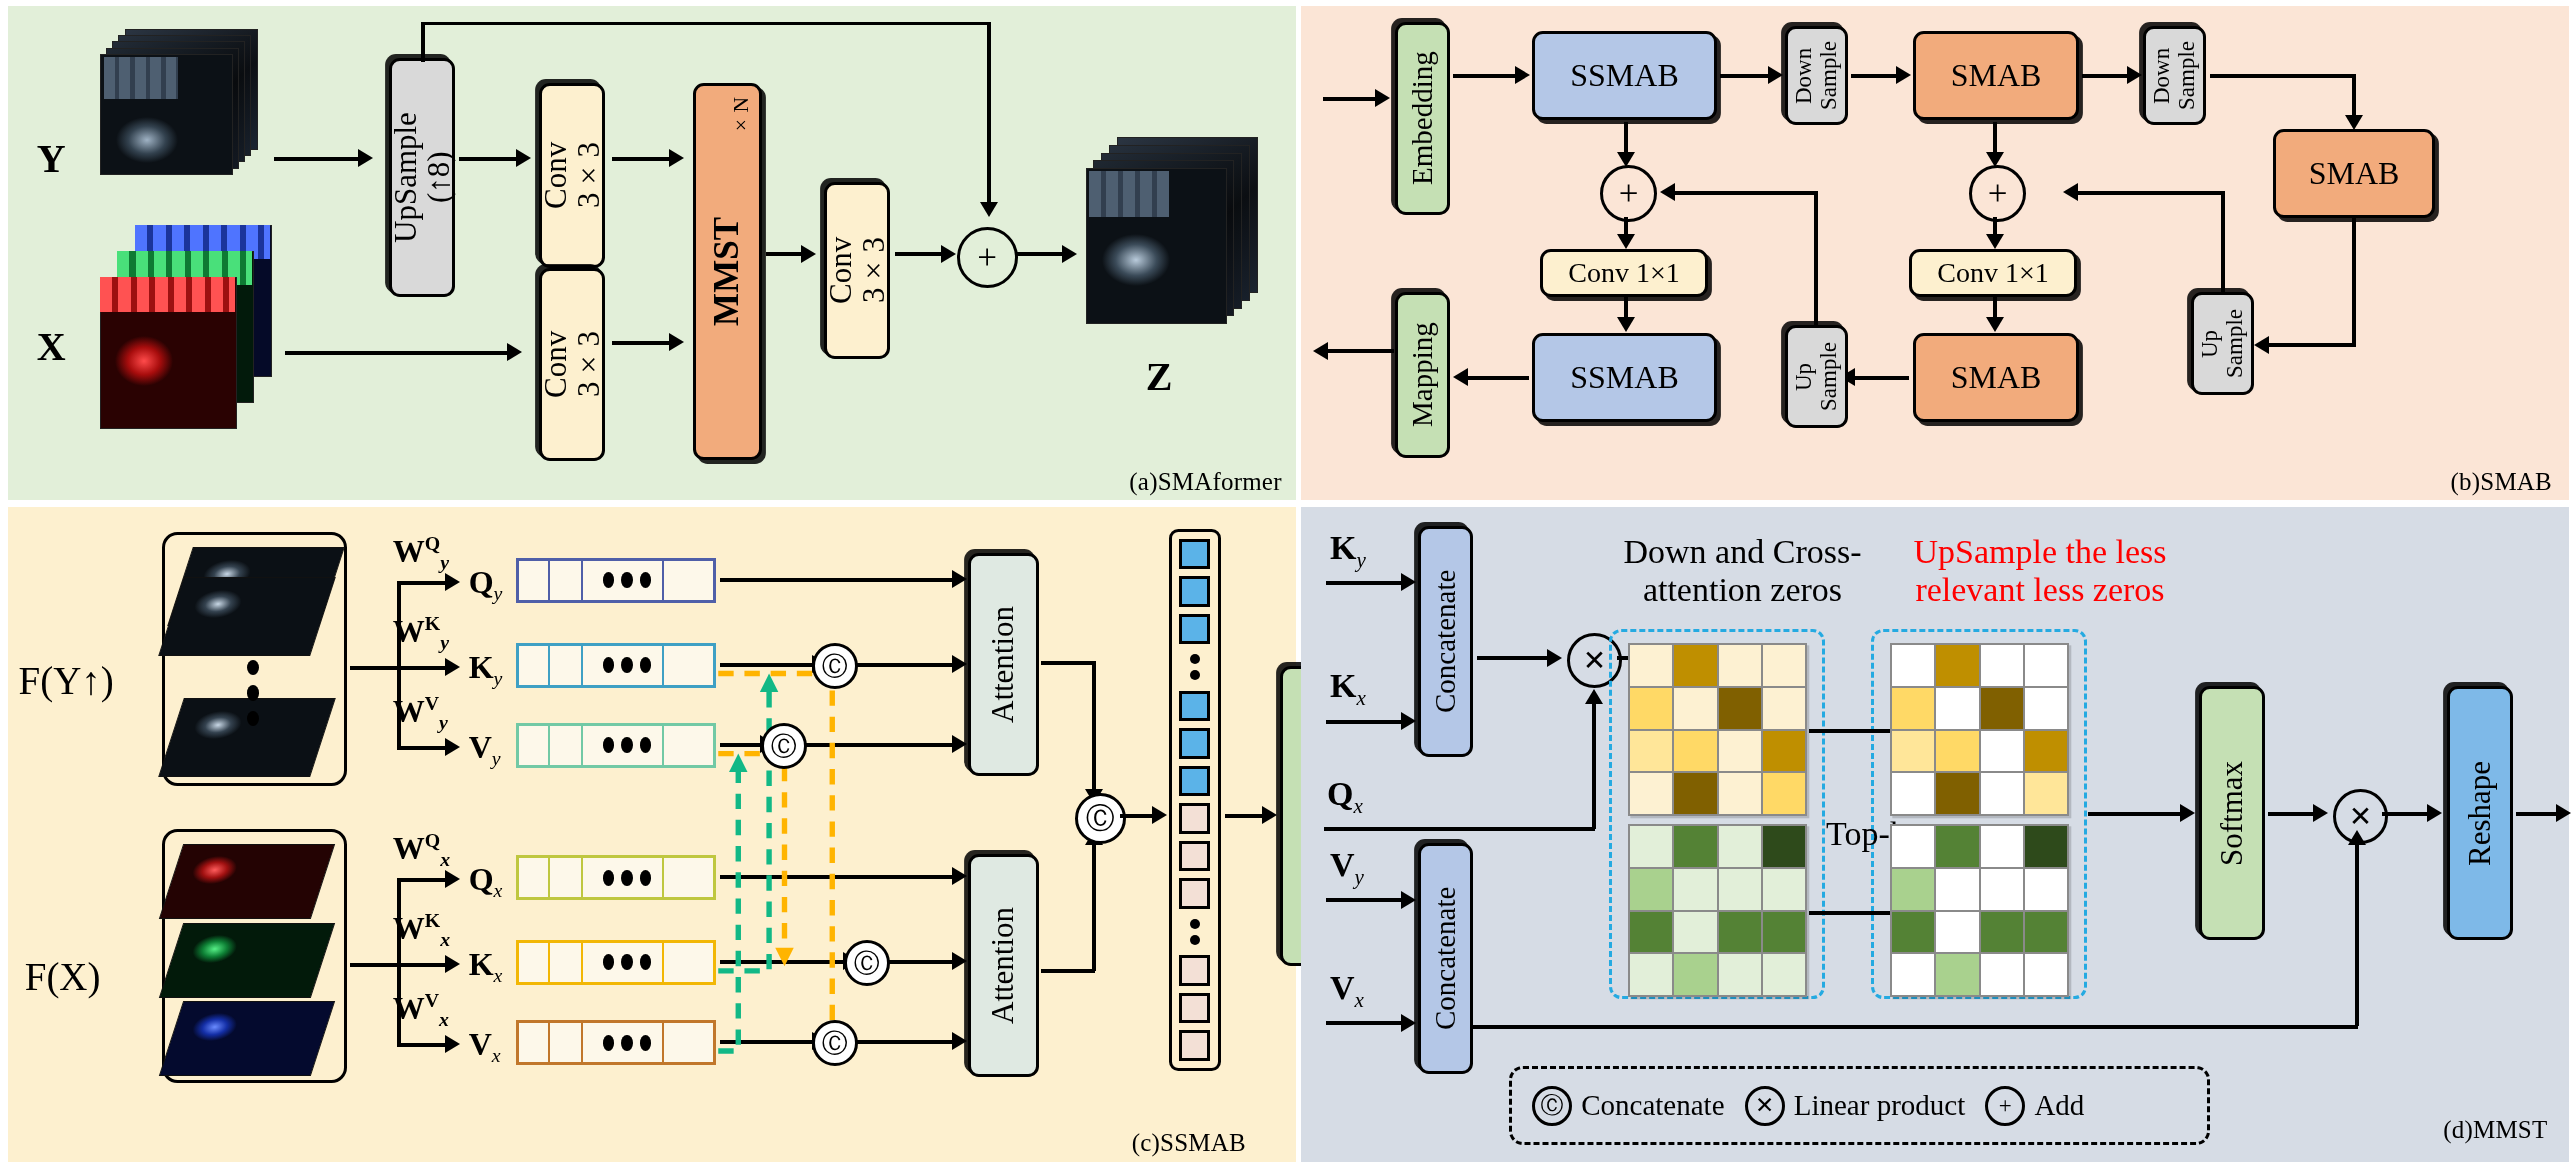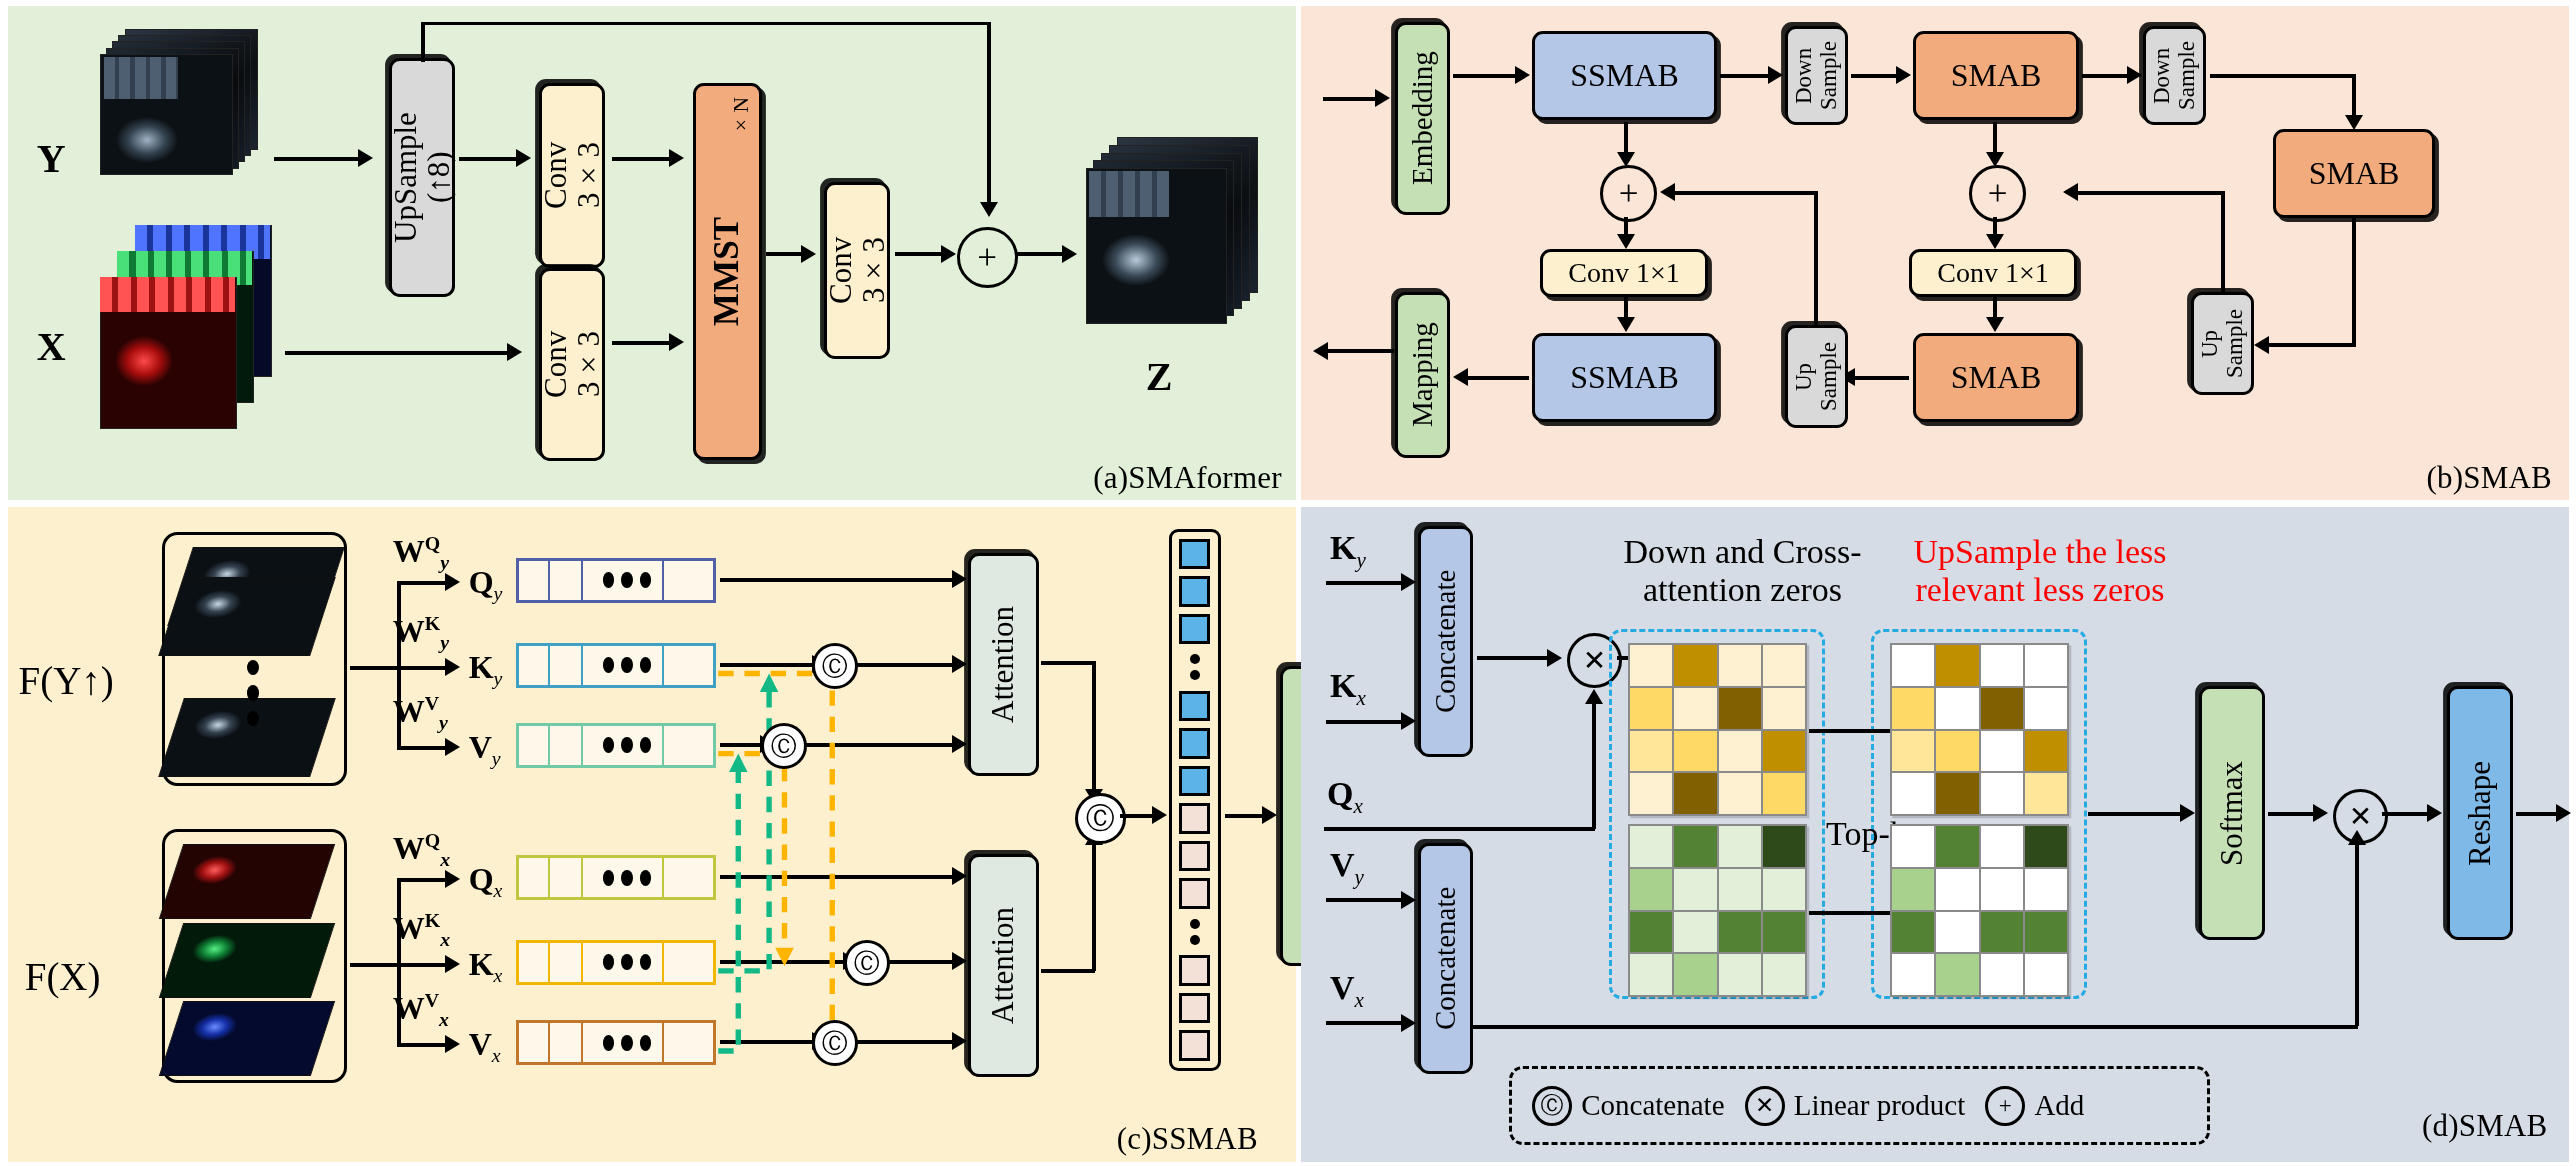--- a/index.html
+++ b/index.html
@@ -5,21 +5,21 @@
   html,body{margin:0;padding:0;background:#fff;}
   body{font-family:"Liberation Serif", serif;}
   #fig{position:relative;width:2576px;height:1167px;background:#ffffff;overflow:hidden;}
 
   .panel{position:absolute;box-sizing:border-box;}
   #panel-a{left:7.7px;top:6.2px;width:1288px;height:494px;background:#e2efd9;}
   #panel-b{left:1301px;top:6.2px;width:1268px;height:494px;background:#fbe5d6;}
   #panel-c{left:7.7px;top:507px;width:1288px;height:655px;background:#fdf0cf;}
   #panel-d{left:1301px;top:507px;width:1268px;height:655px;background:#d6dce5;}
 
-  .cap{position:absolute;font-size:31px;color:#000;white-space:nowrap;letter-spacing:0.2px;}
+  .cap{position:absolute;font-size:25px;color:#000;white-space:nowrap;letter-spacing:0.2px;margin-left:15px;}
 
   
   .blk{position:absolute;box-sizing:border-box;border:3.1px solid #000;border-radius:10.8px;
        display:flex;align-items:center;justify-content:center;text-align:center;
        box-shadow:3.9px 3.9px 0 rgba(0,0,0,.85);color:#000;line-height:1.05;}
   .vert{writing-mode:vertical-rl;transform:rotate(180deg);}
   .gray{background:#d9d9d9;}
   .cream{background:#fdf0cf;}
   .orange{background:#f2ab7c;}
   .blue{background:#b4c7e7;}
@@ -785,17 +785,17 @@
       <div class="it">
         <span class="lgc">✕</span>
         <span>Linear product</span>
       </div>
       <div class="it">
         <span class="lgc">+</span>
         <span>Add</span>
       </div>
     </div>
 
-    <div class="cap" style="right:21.6px;bottom:18.5px;">(d)SMAB</div>
+    <div class="cap" style="right:21.6px;bottom:18.5px;">(d)MMST</div>
   </div>
 
 </div>
 
 
 </body></html>

